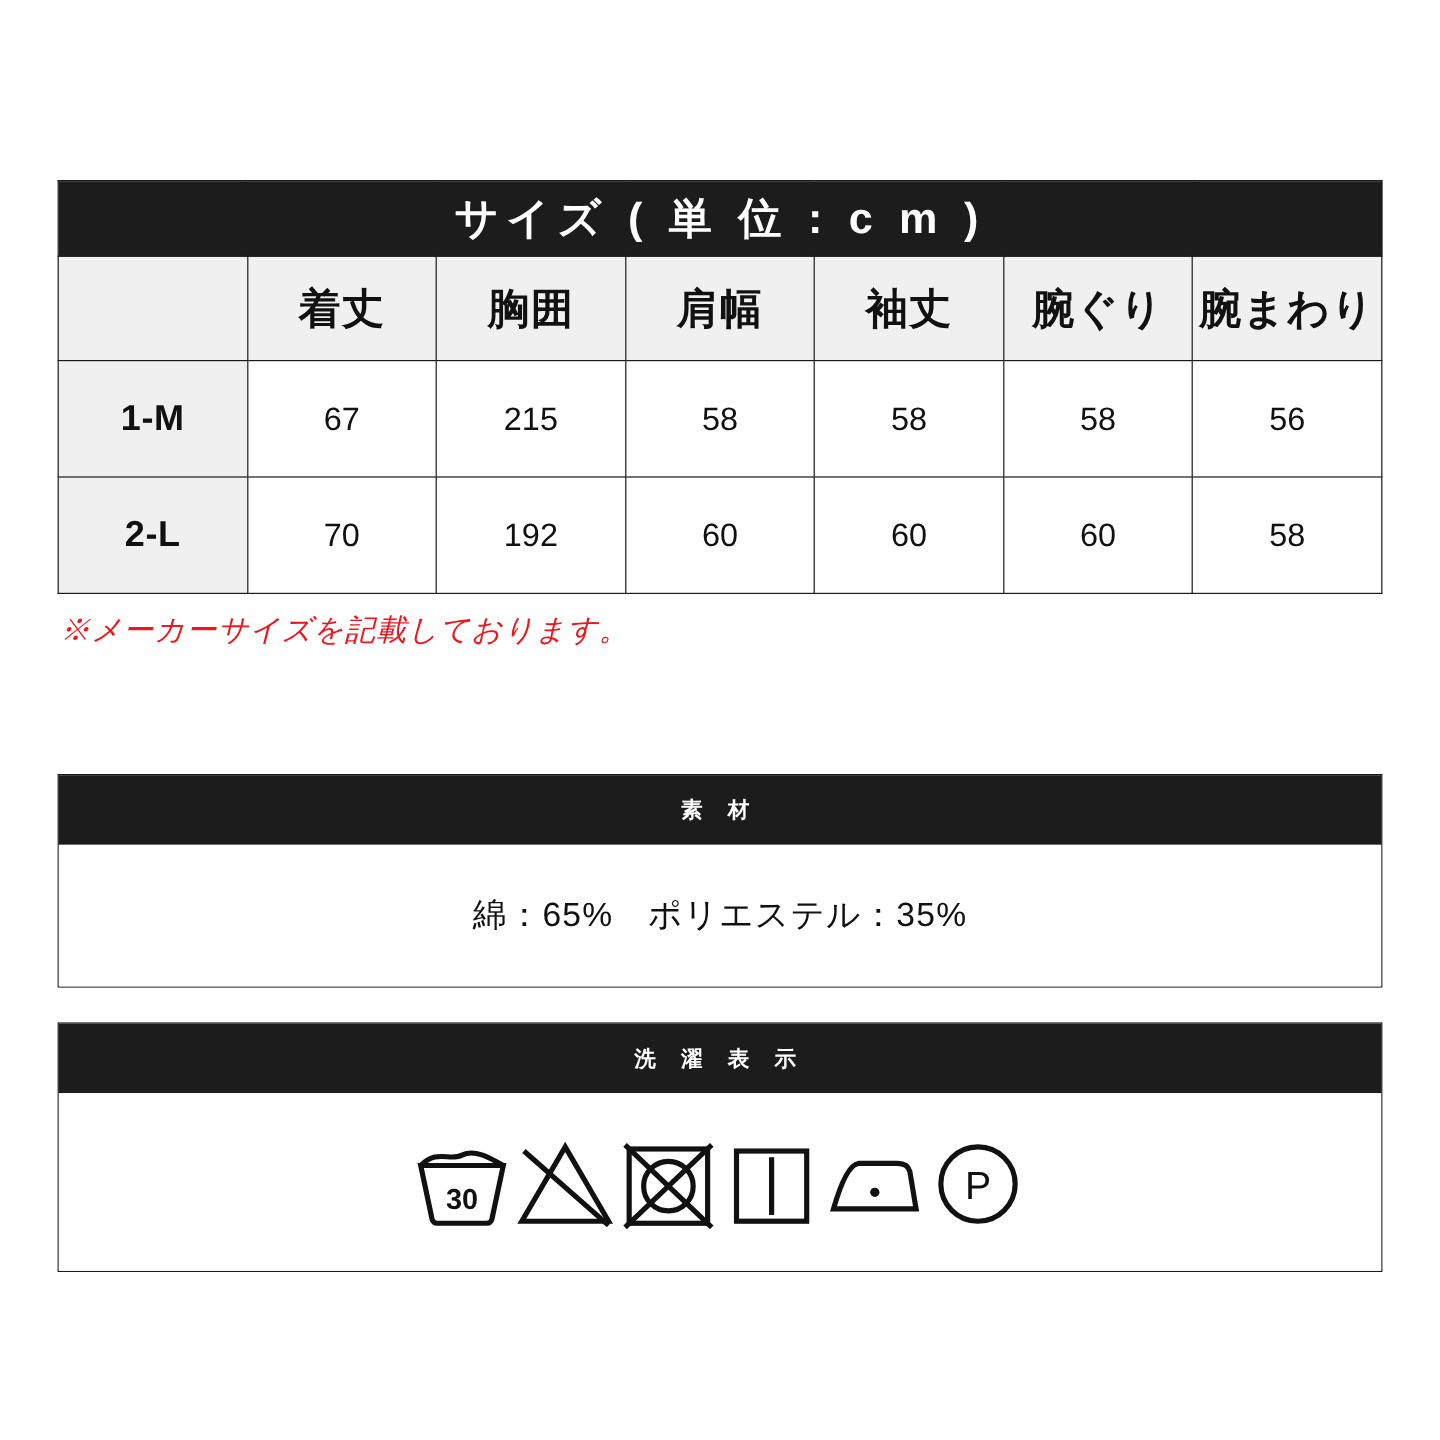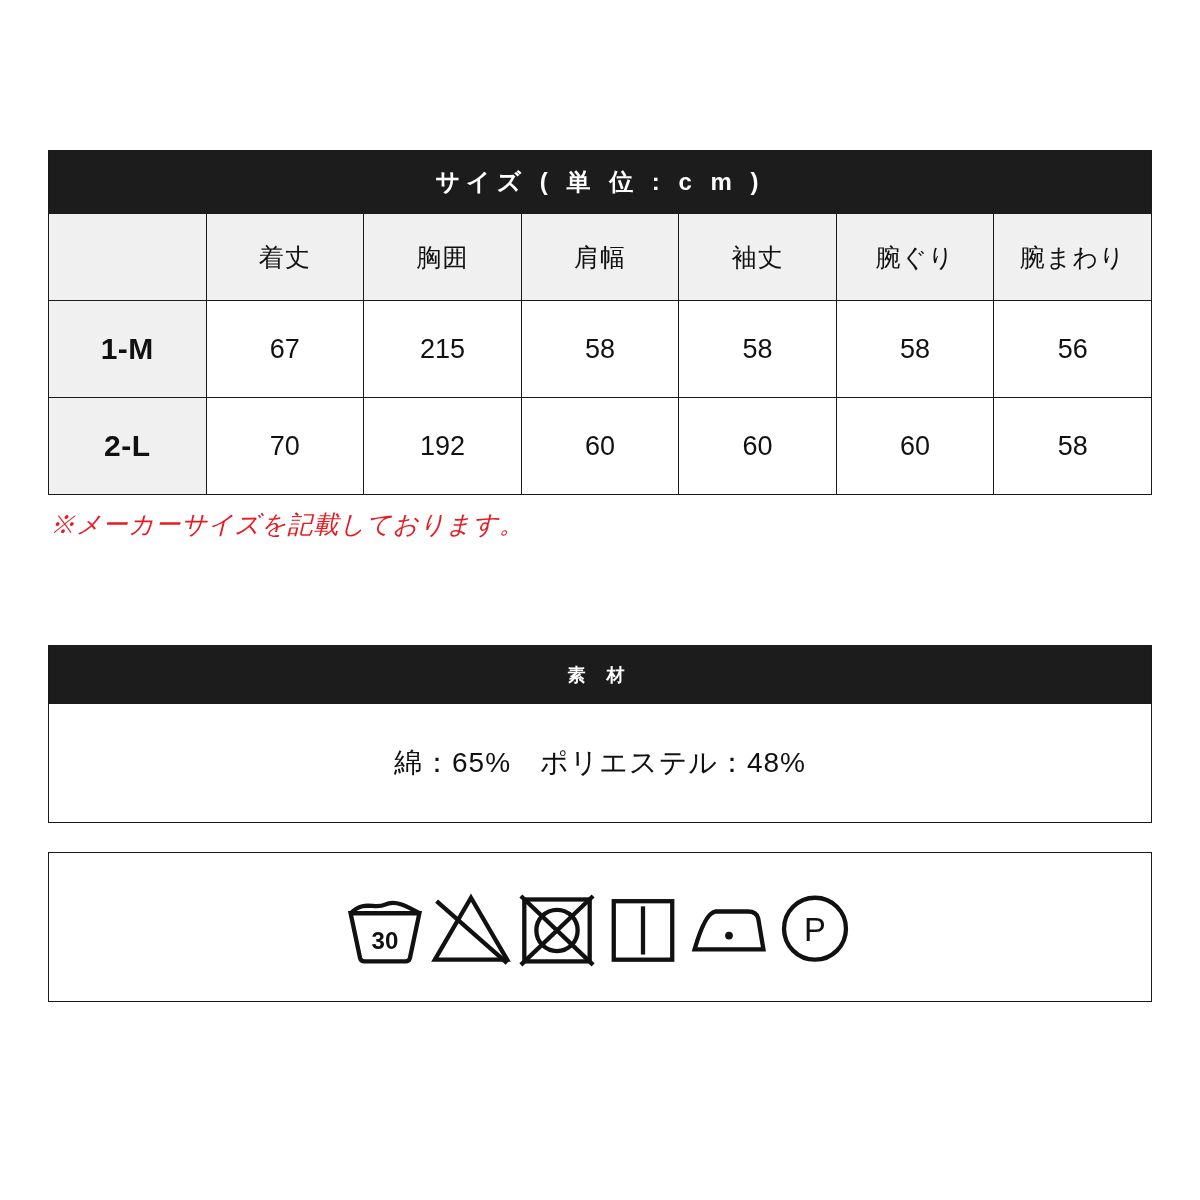--- a/index.html
+++ b/index.html
@@ -36,30 +36,30 @@
   }
   table.size-table th,
   table.size-table td {
     border: 1px solid #1a1a1a;
     text-align: center;
     vertical-align: middle;
   }
   .size-title {
     background: #1c1c1c;
     color: #ffffff;
-    font-size: 24px;
+    font-size: 36px;
     font-weight: bold;
     letter-spacing: 6px;
     height: 62px;
     padding: 0;
   }
   .col-head {
     background: #f0f0f0;
-    font-size: 25px;
-    font-weight: normal;
+    font-size: 35px;
+    font-weight: bold;
     height: 84px;
     letter-spacing: 1px;
   }
   .row-head {
     background: #f0f0f0;
     font-size: 30px;
     font-weight: bold;
     height: 94px;
     letter-spacing: 0.5px;
   }
@@ -171,24 +171,25 @@
         <td class="cell">58</td>
       </tr>
     </tbody>
       </table>
   </div>
 
   <div class="note">※メーカーサイズを記載しております。</div>
 
   <div class="material-block">
     <div class="panel-header">素 材</div>
-    <div class="material-body">綿：65%　ポリエステル：48%</div>
+    <div class="material-body">綿：65%　ポリエステル：35%</div>
   </div>
 
   <div class="wash-block">
+    <div class="panel-header">洗 濯 表 示</div>
     <div class="wash-body">
 
       <svg class="wash-icon" viewBox="0 0 100 100">
         <path d="M10 34 L90 34 L79 86 Q78 90 74 90 L26 90 Q22 90 21 86 Z" fill="none" stroke="#111" stroke-width="5"></path>
         <path d="M10 34 C26 18, 38 30, 50 24 C62 18, 76 26, 90 34" fill="none" stroke="#111" stroke-width="5"></path>
         <text x="50" y="76" font-family="'Liberation Sans', sans-serif" font-size="28" font-weight="bold" text-anchor="middle" fill="#111">30</text>
       </svg>
 
       <svg class="wash-icon" viewBox="0 0 100 100">
         <path d="M50 16 L92 88 L8 88 Z" fill="none" stroke="#111" stroke-width="5"></path>

